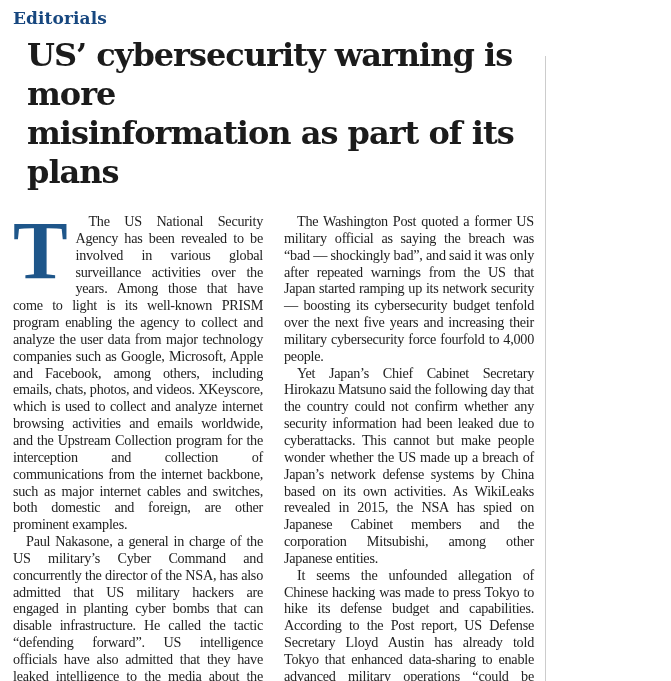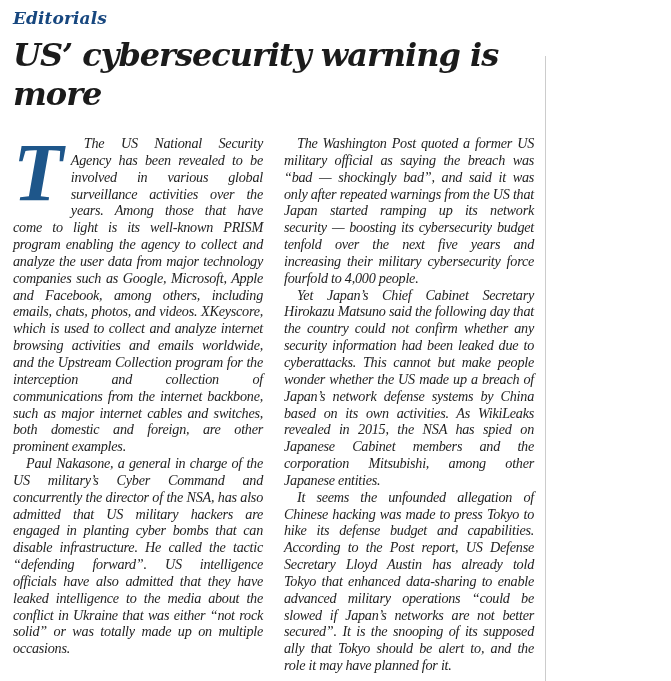--- a/index.html
+++ b/index.html
@@ -10,32 +10,31 @@
     overflow: hidden;
     position: relative;
     font-family: "Liberation Serif", serif;
   }
   .page {
     position: relative;
     width: 547px;
     height: 681px;
     box-sizing: border-box;
     padding: 8px 13px 0 13px;
-    font-style: italic;
   }
   .section-label {
     font-family: "DejaVu Serif", serif;
     font-weight: 700;
     font-size: 17px;
     line-height: 20px;
     color: #17477f;
     letter-spacing: 0.1px;
   }
   .headline {
-    margin: 8px 0 0 0;
+    margin: 8px 0 0 14px;
     font-family: "DejaVu Serif", serif;
     font-weight: 700;
     font-size: 32px;
     line-height: 39px;
     color: #1b1b1b;
     letter-spacing: -1px;
   }
   .headline .hl-line { display: block; }
   .columns {
     display: flex;
@@ -80,20 +79,21 @@
 </style>
 </head>
 <body>
 
 <div class="page">
 
   <div class="section-label">Editorials</div>
 
   <h1 class="headline">
     <span class="hl-line">US’ cybersecurity warning is more</span>
+    <span class="hl-line">misinformation as part of its plans</span>
   </h1>
 
   <div class="columns">
 
     <div class="column">
       <p class="dropcap-para"><span class="dropcap">T</span></p>
       <p>The US National Security Agency has been revealed to be involved in various global surveillance activities over the years. Among those that have come to light is its well-known PRISM program enabling the agency to collect and analyze the user data from major technology companies such as Google, Microsoft, Apple and Facebook, among others, including emails, chats, photos, and videos.  XKeyscore, which is used to collect and analyze internet browsing activities and emails worldwide, and the Upstream Collection program for the interception and collection of communications from the internet backbone, such as major internet cables and switches, both domestic and foreign, are other prominent examples.</p>
       <p>Paul Nakasone, a general in charge of the US military’s Cyber Command and concurrently the director of the NSA, has also admitted that US military hackers are engaged in planting cyber bombs that can disable infrastructure. He called the tactic “defending forward”. US intelligence officials have also admitted that they have leaked intelligence to the media about the conflict in Ukraine that was either “not rock solid” or was totally made up on multiple occasions.</p>
     </div>
 

